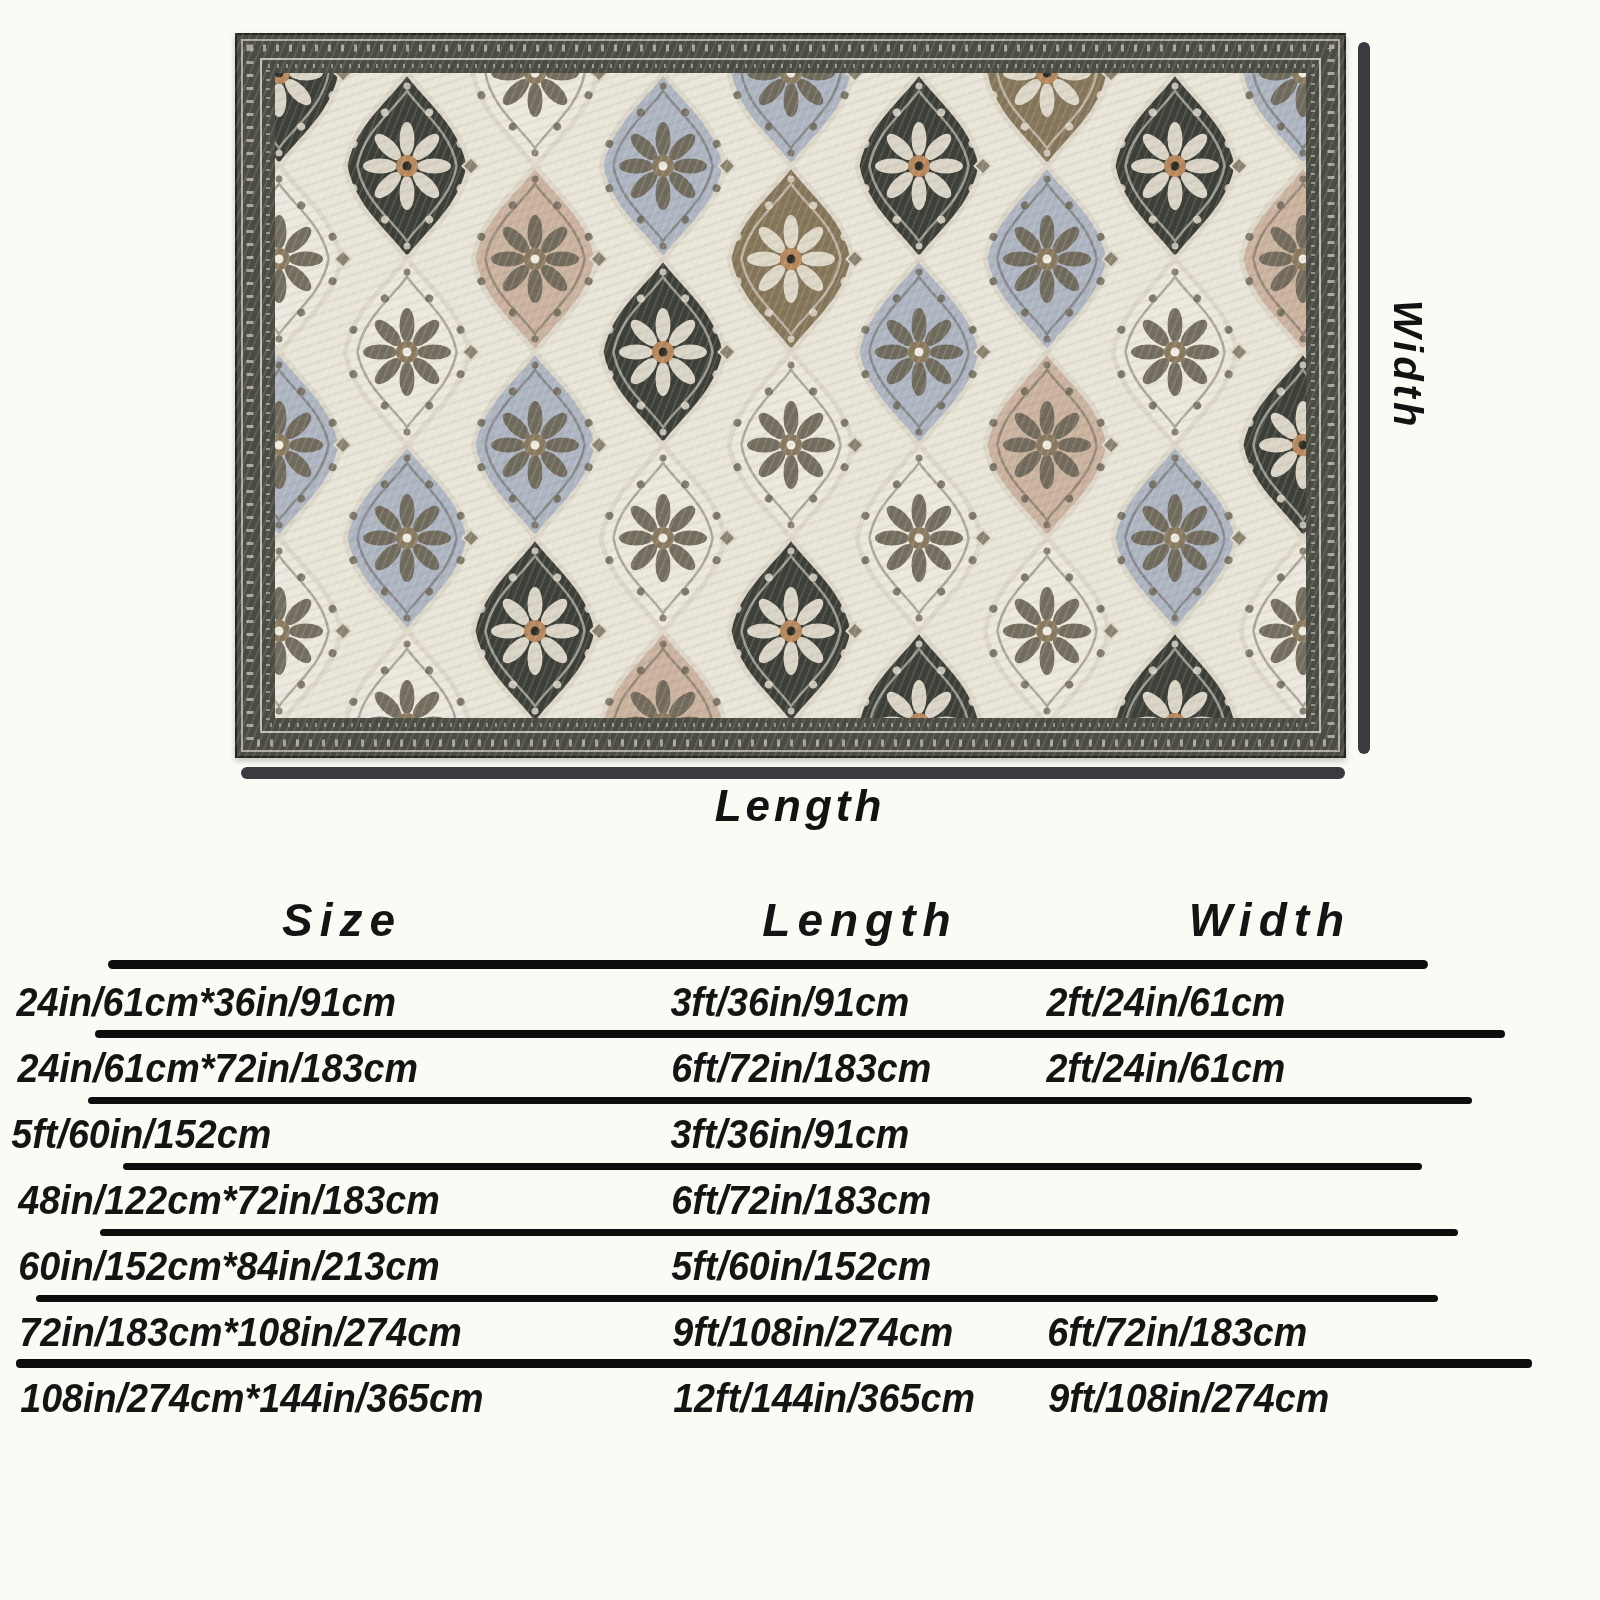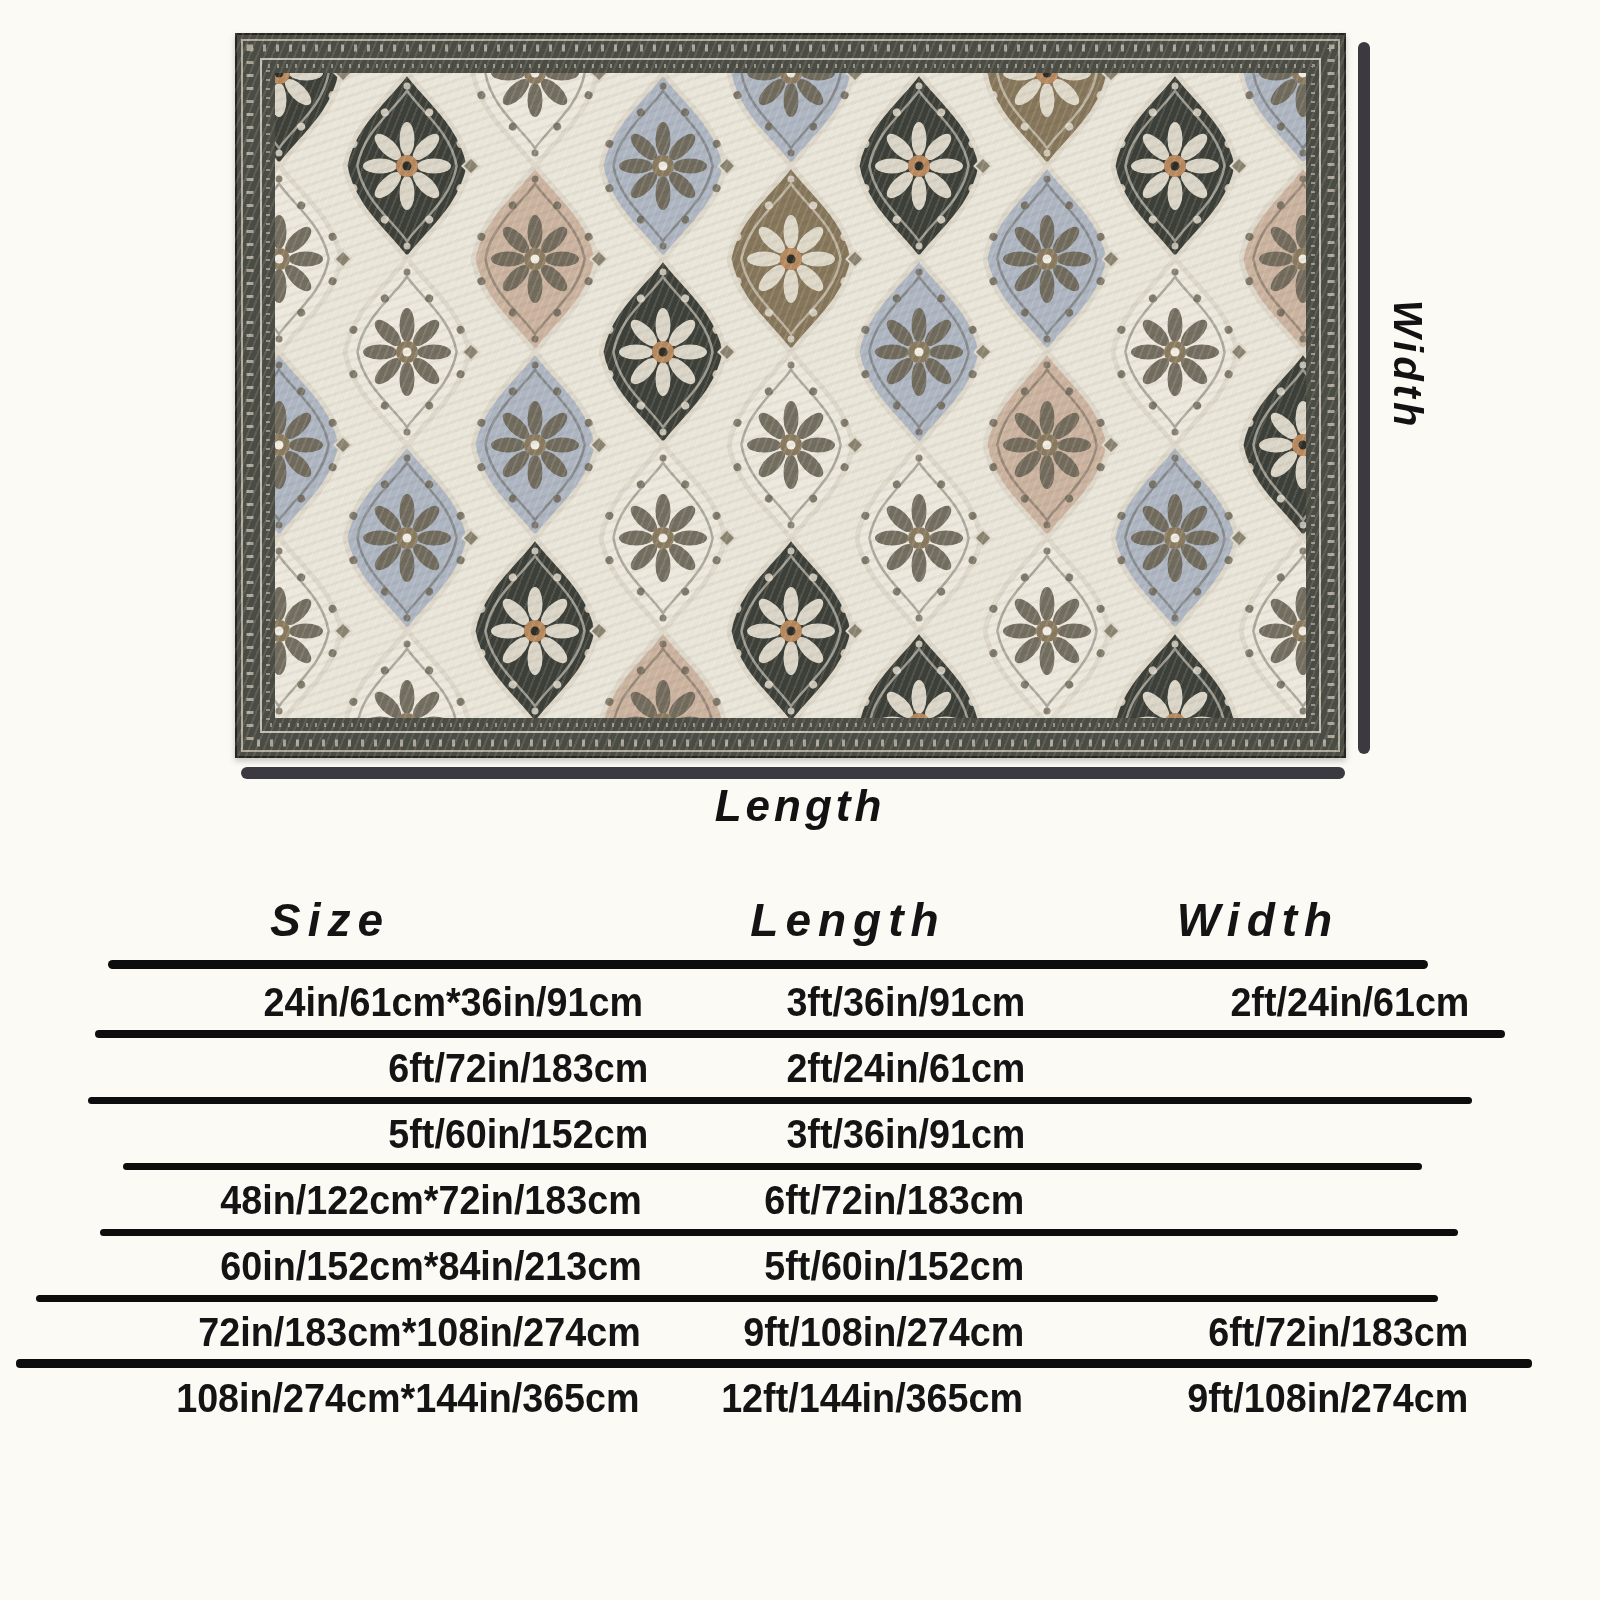--- a/index.html
+++ b/index.html
@@ -42,32 +42,32 @@
     font-size:44px;font-weight:bold;font-style:italic;color:#121212;
     letter-spacing:4px;
   }
 
   
   .size-table{position:absolute;left:0;top:880px;width:1600px;color:#141414;}
   .thead, .trow{
     display:grid;grid-template-columns:660px 376px 444px;
     align-items:center;
   }
-  .thead{height:80px;}
+  .thead{height:80px;padding-left:12px;}
   .th{
     text-align:center;font-size:46px;font-weight:bold;font-style:italic;
     letter-spacing:7px;white-space:nowrap;
   }
   .hline{
     position:relative;height:9px;background:#0d0d0d;border-radius:5px;
     margin-left:108px;width:1320px;
   }
   .trow{height:66px;position:relative;}
   .td{
-    text-align:right;font-size:41px;font-weight:bold;
+    text-align:left;font-size:41px;font-weight:bold;font-style:italic;
     white-space:nowrap;line-height:1;
   }
   .td span{display:inline-block;transform:scaleX(.92);transform-origin:center;}
   .sep{position:absolute;bottom:-3px;height:7px;background:#0d0d0d;border-radius:4px;}
   .trow:nth-of-type(1) .sep{left:95px;width:1374px;}
   .trow:nth-of-type(2) .sep{left:88px;width:1382px;}
   .trow:nth-of-type(3) .sep{left:95px;width:1410px;height:8px;}
   .trow:nth-of-type(4) .sep{left:88px;width:1384px;}
   .trow:nth-of-type(5) .sep{left:123px;width:1299px;}
   .trow:nth-of-type(6) .sep{left:100px;width:1358px;}
@@ -1018,20 +1018,21 @@
     </div>
     <div class="hline"></div>
 
     <div class="trow">
       <div class="td"><span>24in/61cm*36in/91cm</span></div>
       <div class="td"><span>3ft/36in/91cm</span></div>
       <div class="td"><span>2ft/24in/61cm</span></div>
       <div class="sep"></div>
     </div>
     <div class="trow">
+      <div class="td"><span>24in/61cm*72in/183cm</span></div>
       <div class="td"><span>6ft/72in/183cm</span></div>
       <div class="td"><span>2ft/24in/61cm</span></div>
       <div class="sep"></div>
     </div>
     <div class="trow">
       <div class="td"><span>5ft/60in/152cm</span></div>
       <div class="td"><span>3ft/36in/91cm</span></div>
       <div class="sep"></div>
     </div>
     <div class="trow">

